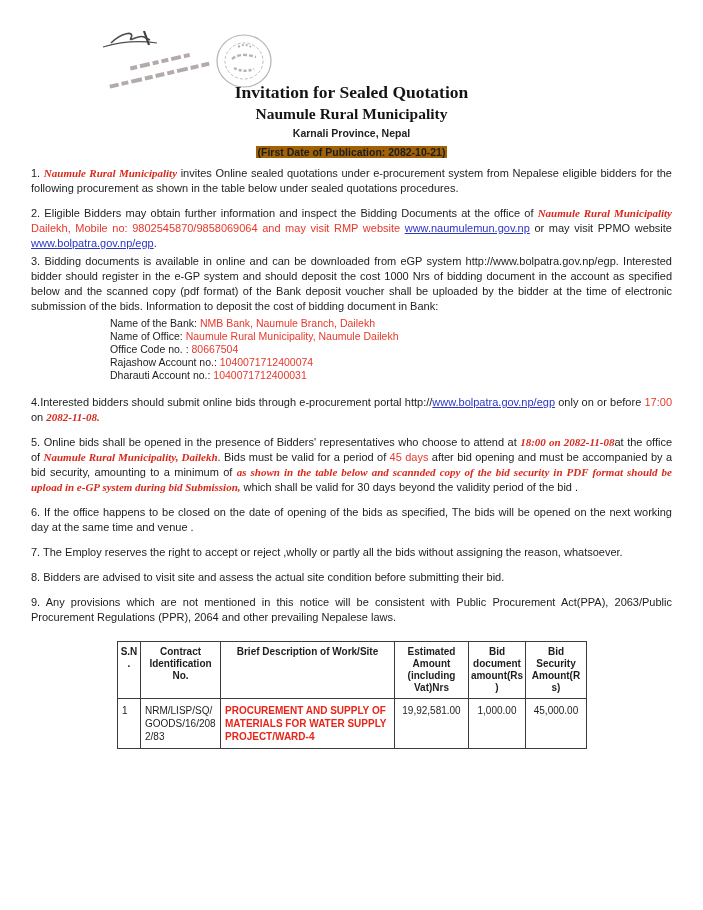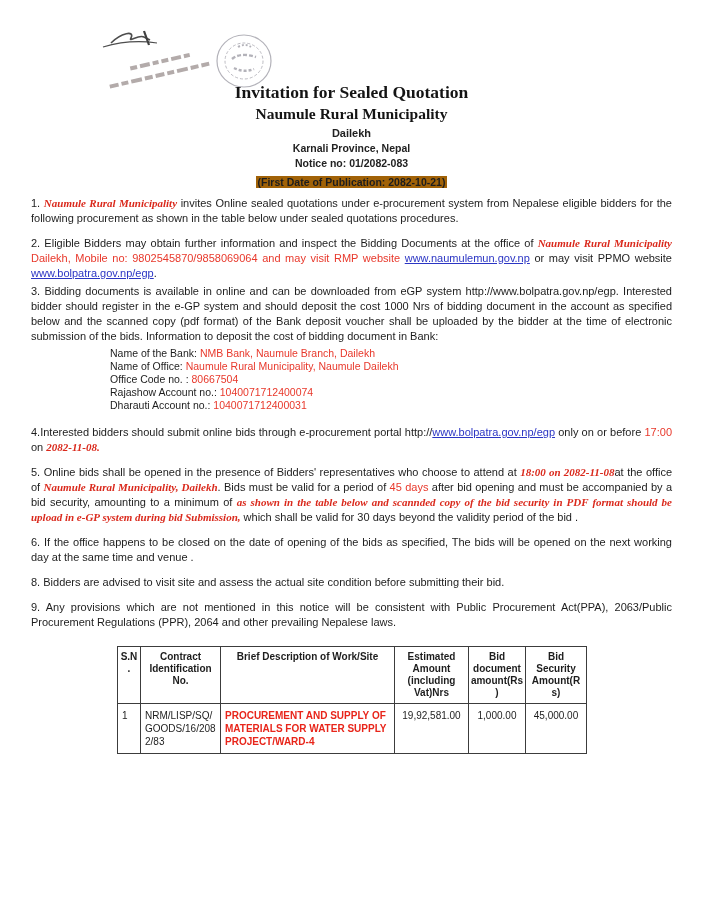--- a/index.html
+++ b/index.html
@@ -56,23 +56,21 @@
         <path d="M-10 7 q 10 5 20 1" stroke-width="2.4" stroke-dasharray="3 2"></path>
         <path d="M-6 -14 q 7 -4 13 0" stroke-width="2" stroke-dasharray="2 2"></path>
       </g>
     </svg>
   </div>
 
   <div class="content">
 
     <h1 class="doc-title">Invitation for Sealed Quotation</h1>
     <h2 class="doc-org">Naumule Rural Municipality</h2>
-    <div class="sub">Dailekh</div>
     <div class="sub sub-sm">Karnali Province, Nepal</div>
-    <div class="sub sub-sm">Notice no: 01/2082-083</div>
     <div class="pub-wrap">
       <span class="hl">(First Date of Publication: 2082-10-21)</span>
     </div>
 
     <p class="para"><span>1. </span><span class="rn">Naumule Rural Municipality</span><span> invites Online sealed quotations under e-procurement system from Nepalese eligible bidders for the following procurement as shown in the table below under sealed quotations procedures.</span></p>
 
     <p class="para tight"><span>2. Eligible Bidders may obtain further information and inspect the Bidding Documents at the office of </span><span class="rn">Naumule Rural Municipality</span><span class="red"> Dailekh, Mobile no: 9802545870/9858069064 and may visit RMP website </span><a class="link">www.naumulemun.gov.np</a><span> or may visit PPMO website </span><a class="link">www.bolpatra.gov.np/egp</a><span>.</span></p>
 
     <p class="para tight">3. Bidding documents is available in online and can be downloaded from eGP system http://www.bolpatra.gov.np/egp. Interested bidder should register in the e-GP system and should deposit the cost 1000 Nrs of bidding document in the account as specified below and the scanned copy (pdf format) of the Bank deposit voucher shall be uploaded by the bidder at the time of electronic submission of the bids. Information to deposit the cost of bidding document in Bank:</p>
 
@@ -82,20 +80,21 @@
       <div><span>Office Code no. : </span><span class="val">80667504</span></div>
       <div><span>Rajashow Account no.: </span><span class="val">1040071712400074</span></div>
       <div><span>Dharauti Account no.: </span><span class="val">1040071712400031</span></div>
     </div>
 
     <p class="para"><span>4.Interested bidders should submit online bids through e-procurement portal http://</span><a class="link">www.bolpatra.gov.np/egp</a><span> only on or before </span><span class="red">17:00</span><span> on </span><span class="rn">2082-11-08.</span></p>
 
     <p class="para"><span>5. Online bids shall be opened in the presence of Bidders' representatives who choose to attend at </span><span class="rn">18:00 on 2082-11-08</span><span>at the office of </span><span class="rn">Naumule Rural Municipality, Dailekh</span><span>. Bids must be valid for a period of </span><span class="red">45 days</span><span> after bid opening and must be accompanied by a bid security, amounting to a minimum of </span><span class="rn">as shown in the table below and scannded copy of the bid security in PDF format should be upload in e-GP system during bid Submission,</span><span> which shall be valid for 30 days beyond the validity period of the bid .</span></p>
 
     <p class="para">6.  If the office happens to be closed on the date of opening of the bids as specified, The bids will be opened on the next working day at the same time and venue .</p>
+    <p class="para">7.  The Employ reserves the right to accept or reject ,wholly or partly all the bids without assigning the reason, whatsoever.</p>
     <p class="para">8.  Bidders are advised to visit site and assess the actual site condition before submitting their bid.</p>
     <p class="para">9. Any provisions which are not mentioned in this notice will be consistent with Public Procurement Act(PPA), 2063/Public Procurement Regulations (PPR), 2064 and other prevailing Nepalese laws.</p>
 
     <table class="bids">
       <colgroup>
         <col class="col-sn">
           <col class="col-cid">
           <col class="col-desc">
         <col class="col-est">
           <col class="col-doc">

